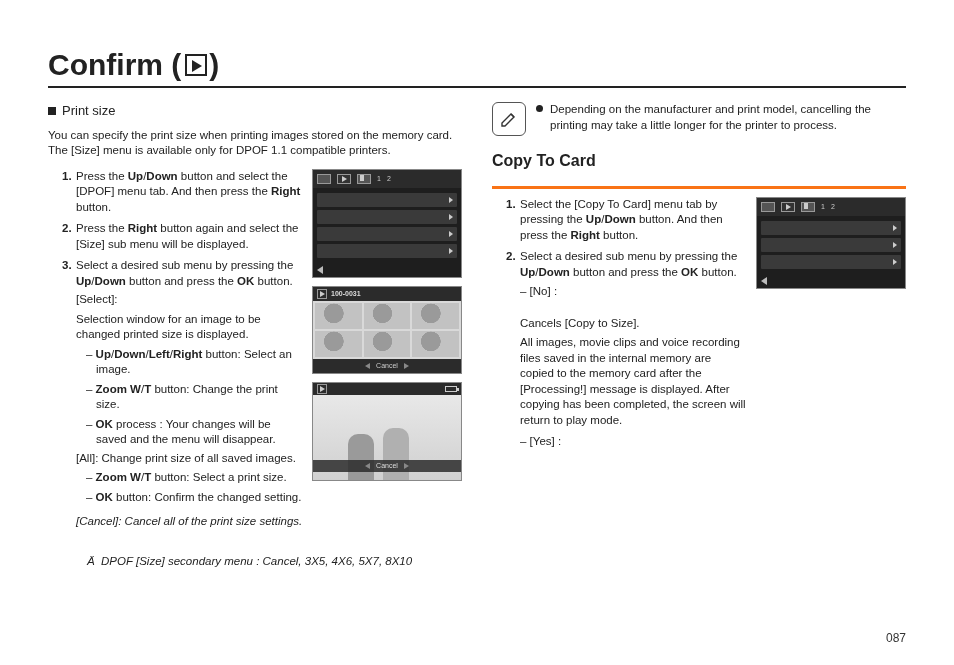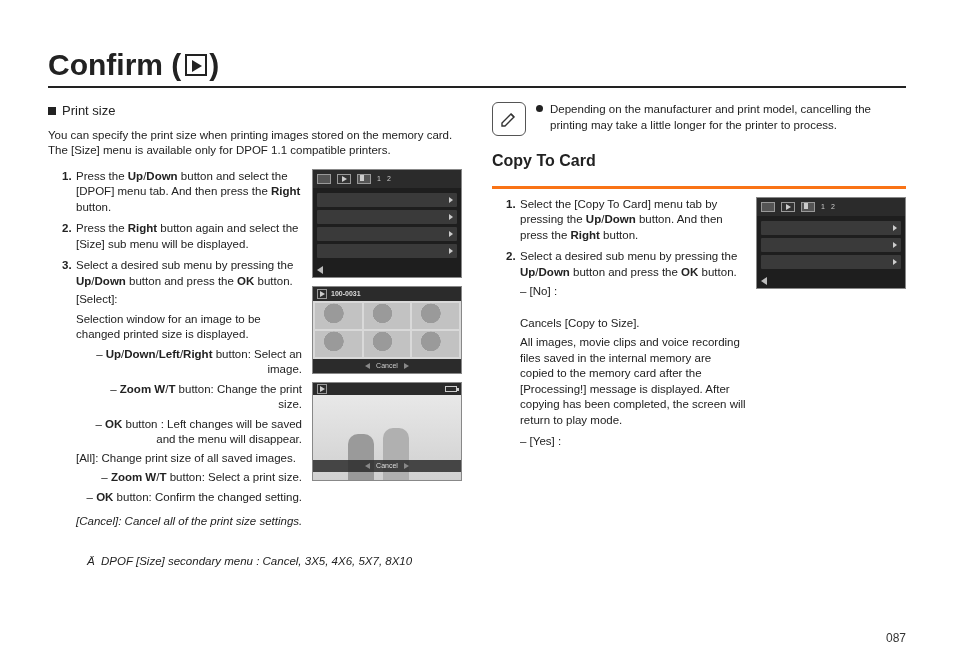--- a/index.html
+++ b/index.html
@@ -54,21 +54,21 @@
   }
   .square-bullet {
     display:inline-block; width:8px; height:8px; background:#222; margin-right:6px;
   }
   .intro { margin-bottom: 10px; }
   ol.steps { list-style: none; padding-left: 14px; }
   ol.steps > li { position: relative; padding-left: 14px; margin-bottom: 6px; }
   ol.steps > li .num { position:absolute; left:0; top:0; font-weight:700; }
   .b { font-weight:700; }
   .sub { margin-left: 0px; margin-top: 3px; flex-direction: column; }
-  .dash { padding-left: 20px; text-indent: -10px; margin-top:4px;text-align:right; }
+  .dash { padding-left: 20px; text-indent: -10px; margin-top:4px; }
   .note { padding-left: 22px; text-indent: -11px; margin-top:24px; }
   .left-body { display:flex; gap:10px; }
   .left-text { flex:1; }
   .thumbs { width:150px; display:flex; flex-direction:column; gap:8px; }
   .screen {
     width:150px; border:1px solid #888; background:#f4f4f4;
   }
   .screen-tabs {
     height:18px; background:#2b2b2b; display:flex; align-items:center; padding:0 4px; gap:6px;
   }
@@ -181,21 +181,21 @@
               <span>[Select]:</span>
               <span style="flex:1">Selection window for an image to be changed printed size is displayed.</span>
             </div>
             <div class="dash">
               <span>– </span><span class="b">Up</span><span>/</span><span class="b">Down</span><span>/</span><span class="b">Left</span><span>/</span><span class="b">Right</span><span> button: Select an image.</span>
             </div>
             <div class="dash">
               <span>– </span><span class="b">Zoom W</span><span>/</span><span class="b">T</span><span> button: Change the print size.</span>
             </div>
             <div class="dash">
-              <span>– </span><span class="b">OK</span><span> button : Left changes will be saved and the menu will disappear.</span>
+              <span>– </span><span class="b">OK</span><span> process : Your changes will be saved and the menu will disappear.</span>
             </div>
             <div class="sub">[All]: Change print size of all saved images.</div>
             <div class="dash">
               <span>– </span><span class="b">Zoom W</span><span>/</span><span class="b">T</span><span> button: Select a print size.</span>
             </div>
             <div class="dash">
               <span>– </span><span class="b">OK</span><span> button: Confirm the changed setting.</span>
             </div>
           </li>
         </ol>

